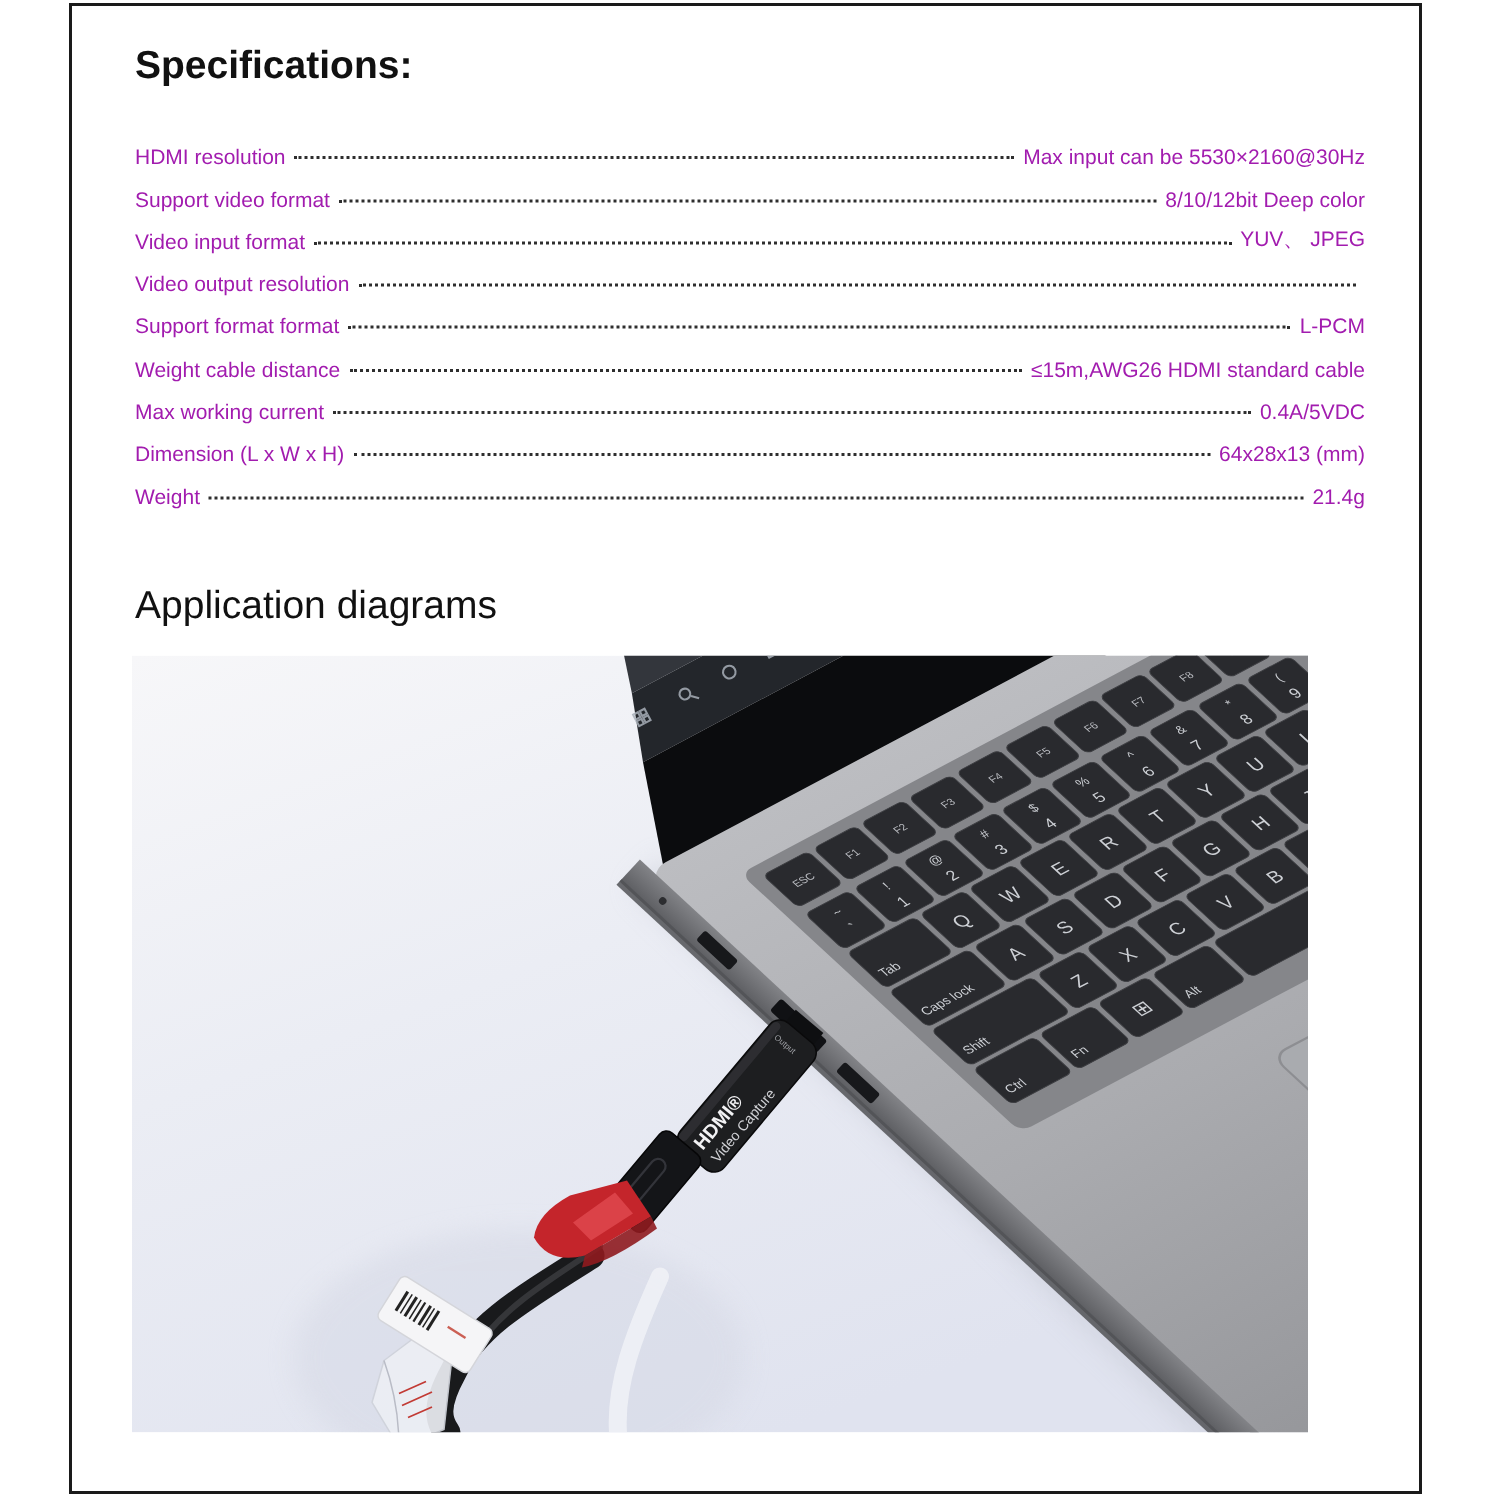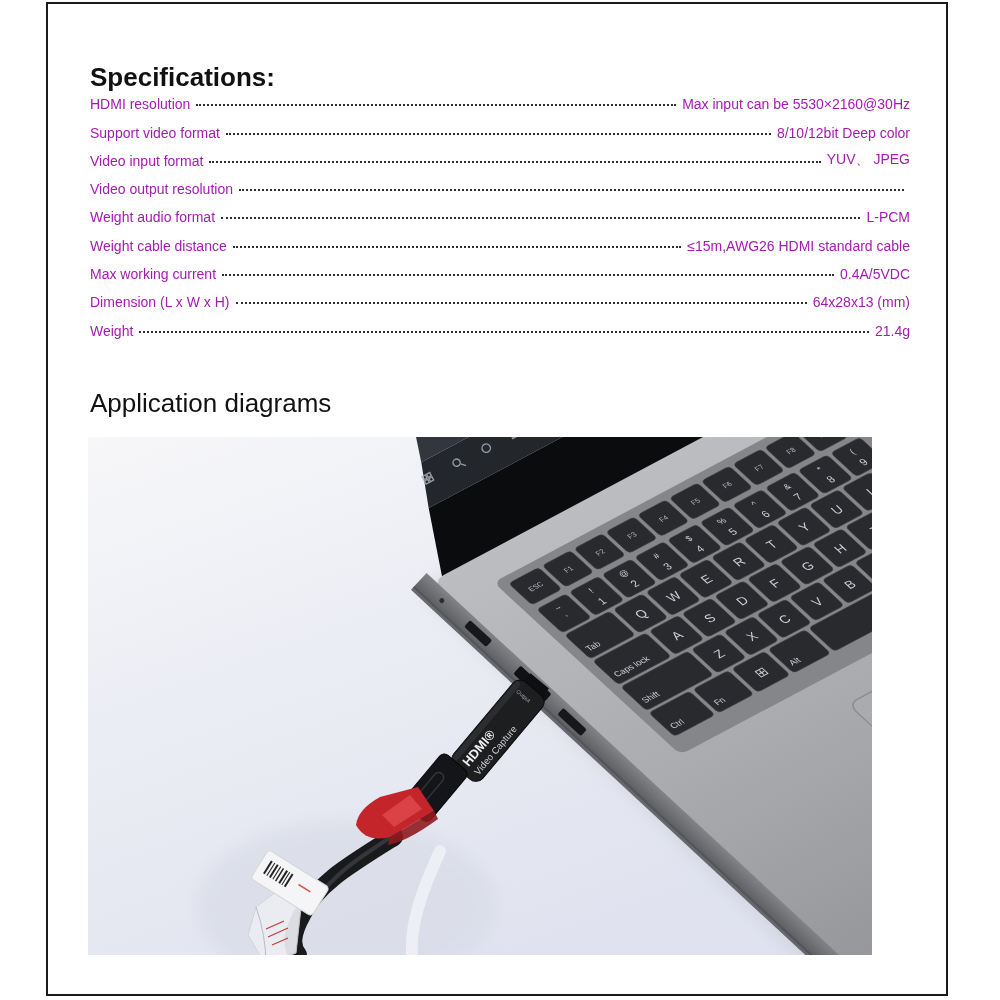--- a/index.html
+++ b/index.html
@@ -1,18 +1,18 @@
 <!DOCTYPE html>
 <html><head>
 <meta charset="utf-8">
 <style>
   html,body{margin:0;padding:0;background:#ffffff;}
   body{width:1000px;height:1000px;position:relative;font-family:"Liberation Sans",sans-serif;color:#161616;}
   .frame{position:absolute;left:46px;top:2px;width:898px;height:990px;border:2px solid #1a1a1a;background:#fff;}
-  .h1{position:absolute;left:42px;top:24px;font-size:26px;font-weight:bold;color:#111;margin-top:34px;}
+  .h1{position:absolute;left:42px;top:24px;font-size:26px;font-weight:bold;color:#111;}
   .h2{position:absolute;left:42px;top:384px;font-size:26px;font-weight:normal;color:#111;}
   .spec-list{position:absolute;left:42px;top:80px;width:820px;}
   .spec-row{display:flex;align-items:flex-end;height:28.3px;font-size:14px;color:#a21caf;}
   .spec-label{white-space:nowrap;}
   .spec-leader{flex:1;border-bottom:2px dotted #2e2e2e;margin:0 6px;align-self:flex-end;margin-bottom:6px;min-width:20px;}
   .spec-value{white-space:nowrap;}
   .photo{position:absolute;left:40px;top:433px;width:784px;height:518px;overflow:hidden;}
   .photo svg{display:block;}
   text{font-family:"Liberation Sans",sans-serif;}
 </style>
@@ -37,21 +37,21 @@
       <div class="spec-row">
         <span class="spec-label">Video input format</span>
         <span class="spec-leader"></span>
         <span class="spec-value">YUV、 JPEG</span>
       </div>
       <div class="spec-row">
         <span class="spec-label">Video output resolution</span>
         <span class="spec-leader"></span>
       </div>
       <div class="spec-row">
-        <span class="spec-label">Weight audio format</span>
+        <span class="spec-label">Support format format</span>
         <span class="spec-leader"></span>
         <span class="spec-value">L-PCM</span>
       </div>
       <div class="spec-row">
         <span class="spec-label">Weight cable distance</span>
         <span class="spec-leader"></span>
         <span class="spec-value">≤15m,AWG26 HDMI standard cable</span>
       </div>
       <div class="spec-row">
         <span class="spec-label">Max working current</span>

